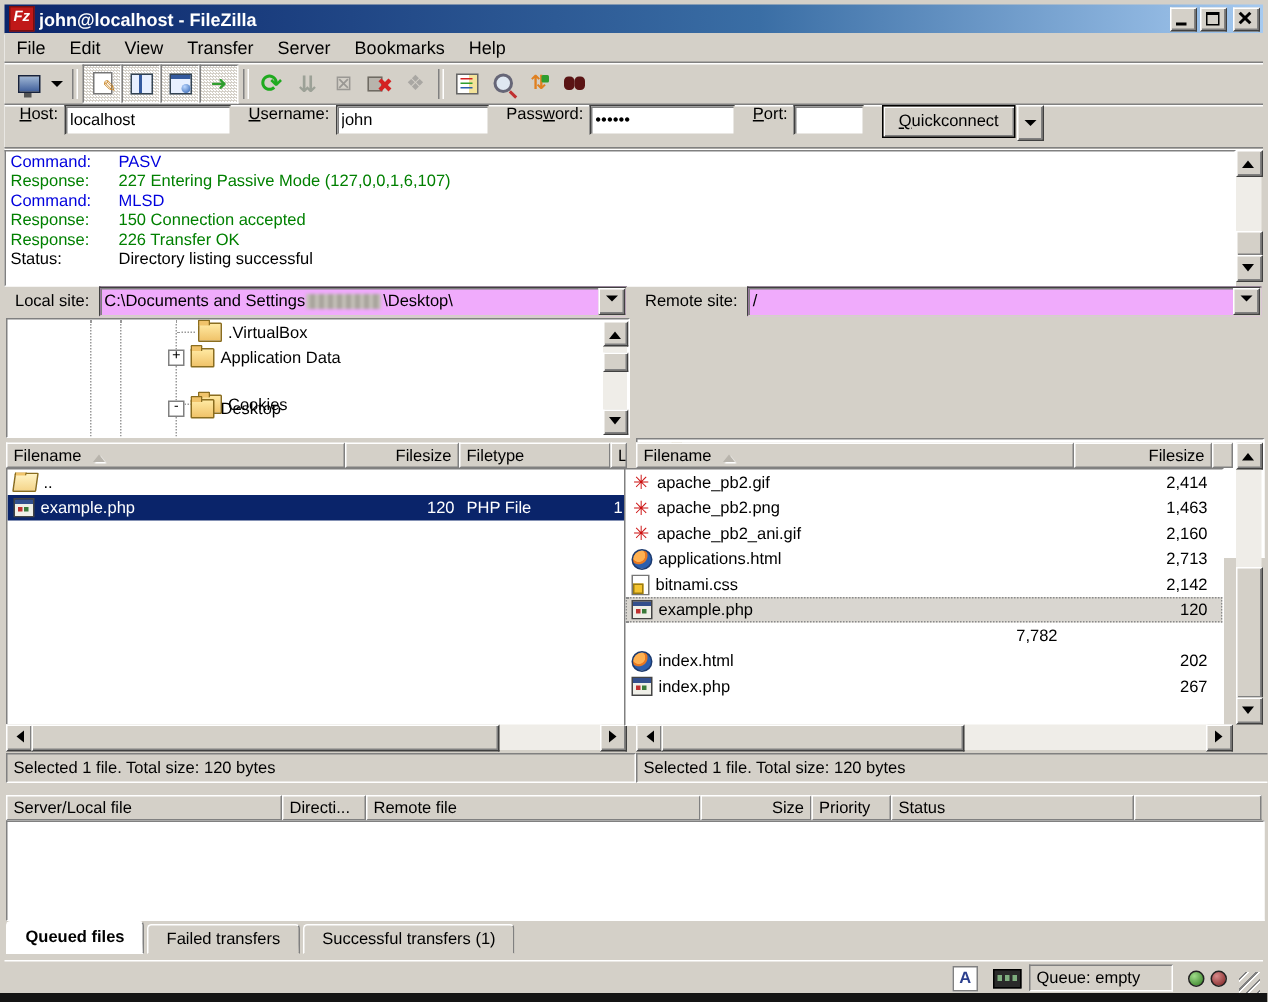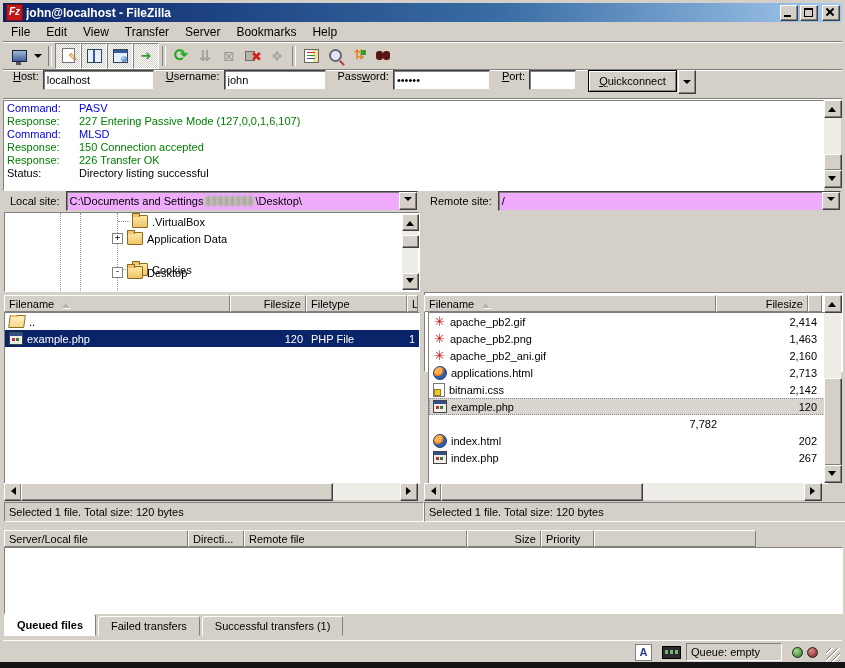--- a/index.html
+++ b/index.html
@@ -403,21 +403,21 @@
 <div class="abs hrow" style="left:424px;top:295px;width:398px;grid-template-columns:292px 92px 14px">
   <span class="hcell">
       <span>Filename</span>
       <span class="sortasc"></span>
     </span>
   <span class="hcell r">
       <span>Filesize</span>
     </span>
   <span class="hcell"></span>
 </div>
-<div class="abs flist" style="left:428px;top:312px;width:398px;height:170px">
+<div class="abs flist" style="left:416px;top:312px;width:398px;height:170px">
   <div class="frow" style="grid-template-columns:292px 100px">
     <span class="fcell">
         <span class="icon i-apache"></span>
         <span>apache_pb2.gif</span>
       </span>
     <span class="fcell r">2,414</span>
   </div>
   <div class="frow" style="grid-template-columns:292px 100px">
     <span class="fcell">
         <span class="icon i-apache"></span>
@@ -502,20 +502,23 @@
       <span>Directi...</span>
     </span>
   <span class="hcell">
       <span>Remote file</span>
     </span>
   <span class="hcell r">
       <span>Size</span>
     </span>
   <span class="hcell">
       <span>Priority</span>
+    </span>
+  <span class="hcell">
+      <span>Status</span>
     </span>
   <span class="hcell"></span>
 </div>
 <div class="abs queue-body" style="left:4px;top:547px;width:837px;height:65px"></div>
 
 <div class="abs" style="left:4px;top:614px;height:22px;display:flex">
   <span class="tab active">Queued files</span>
   <span class="tab">Failed transfers</span>
   <span class="tab">Successful transfers (1)</span>
 </div>

